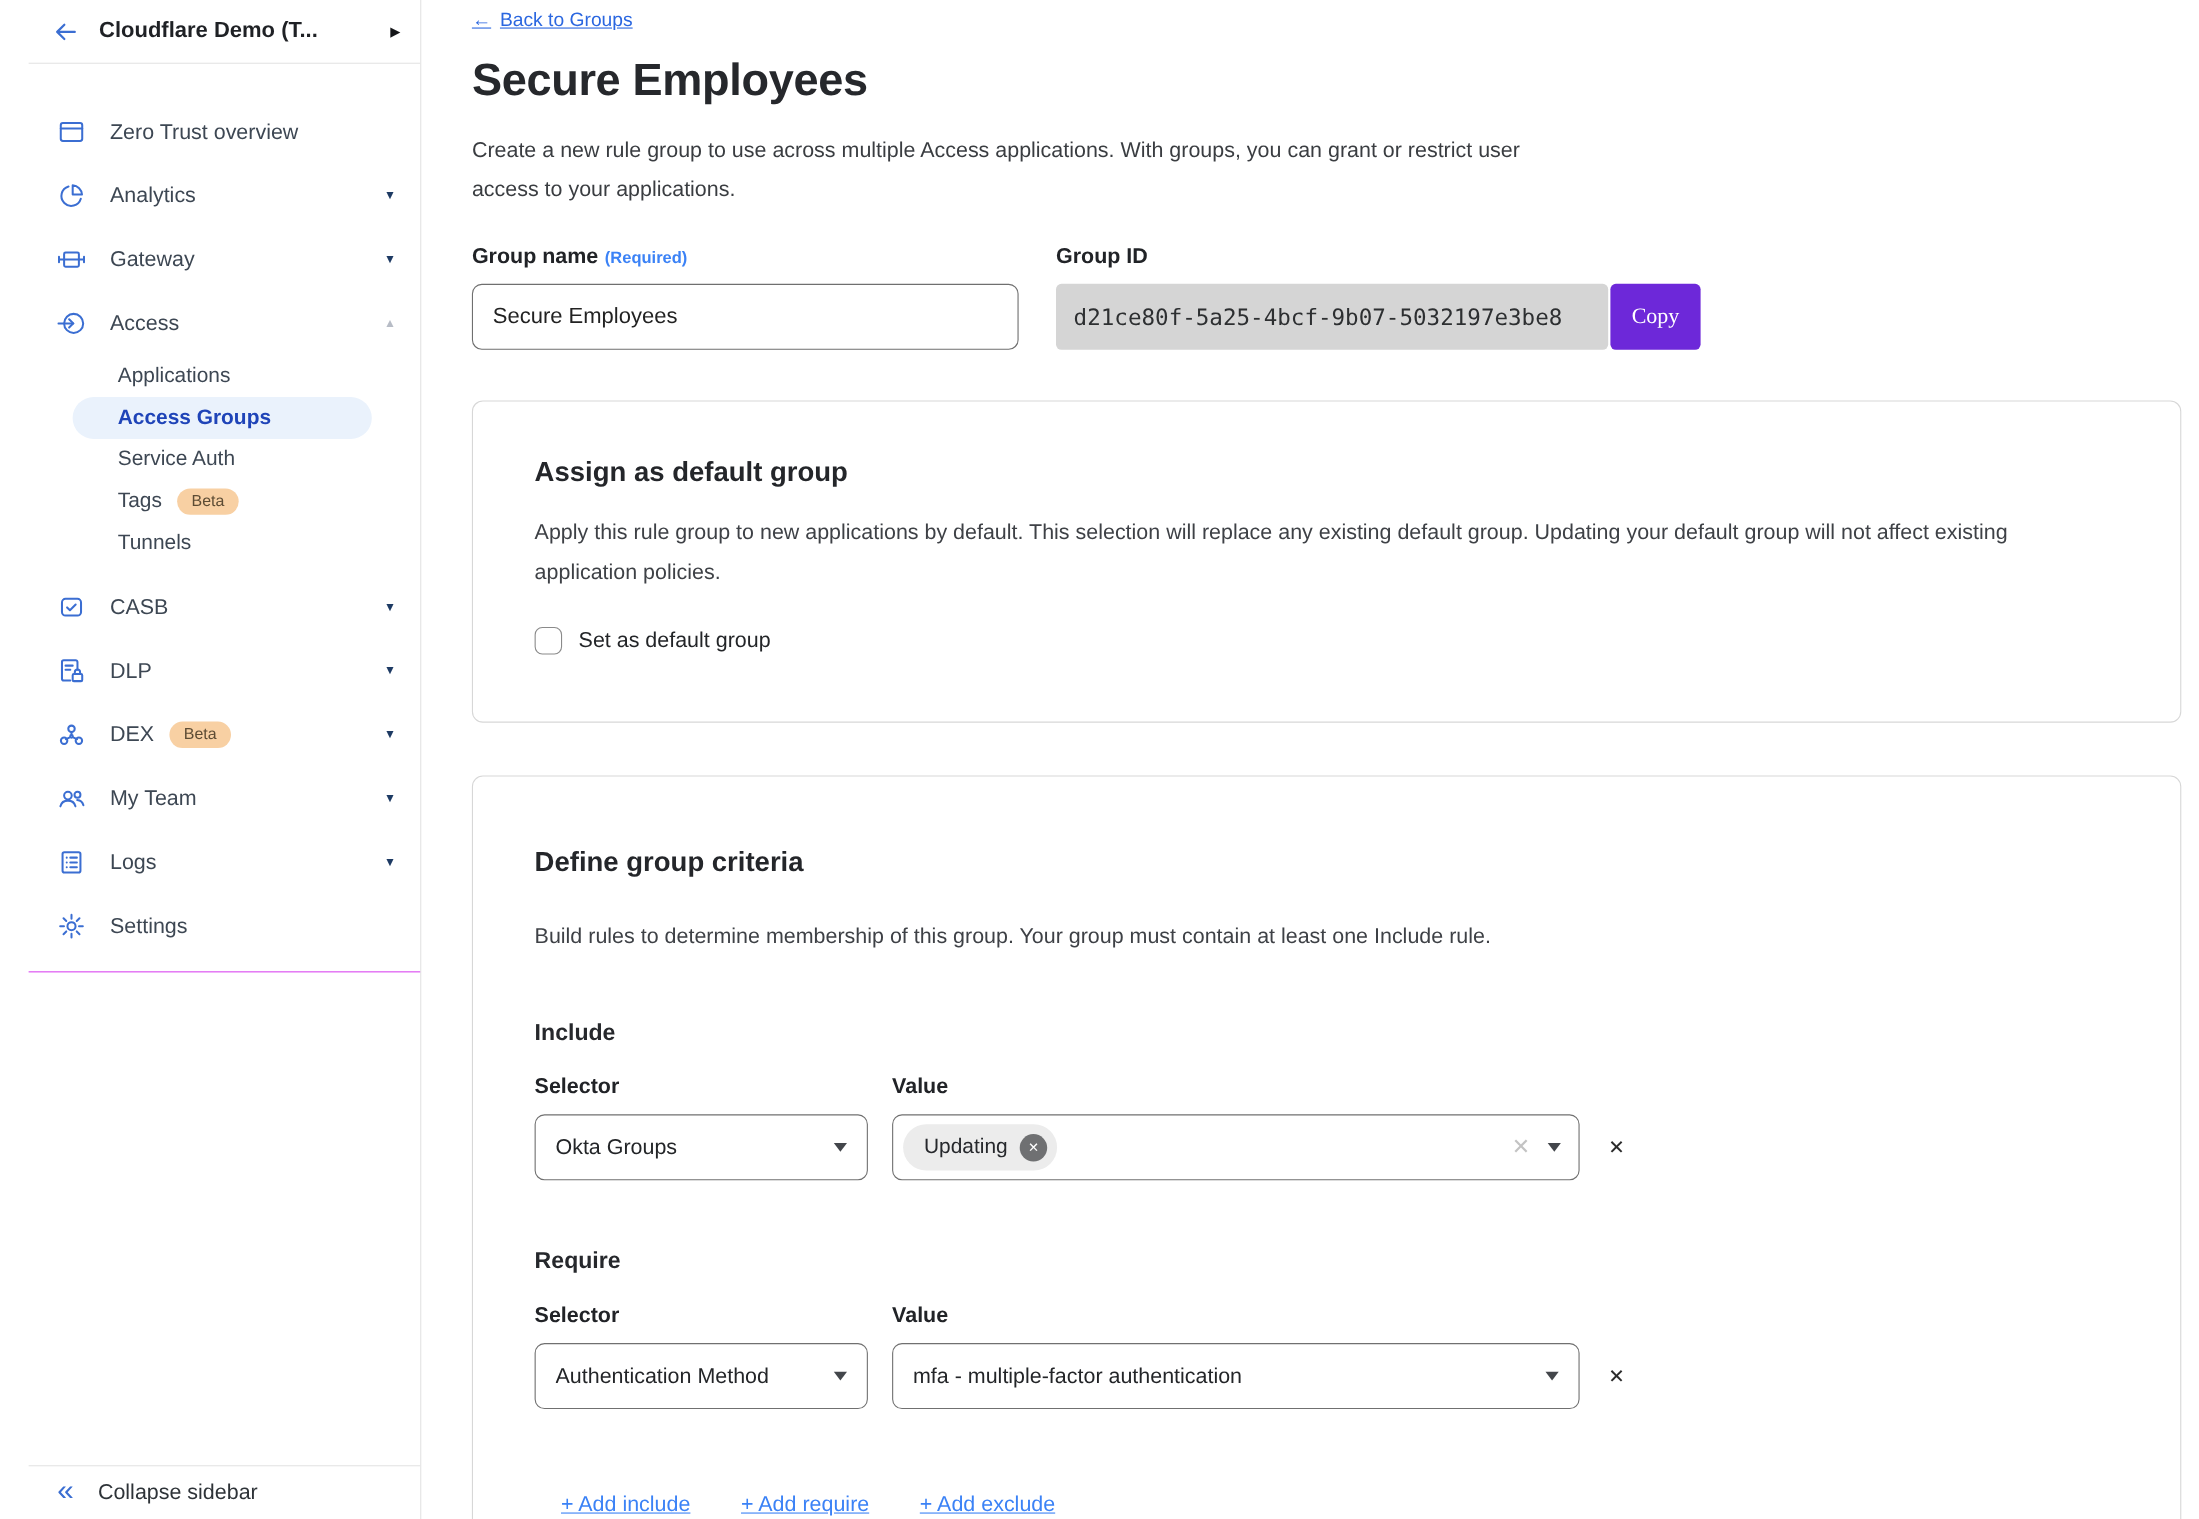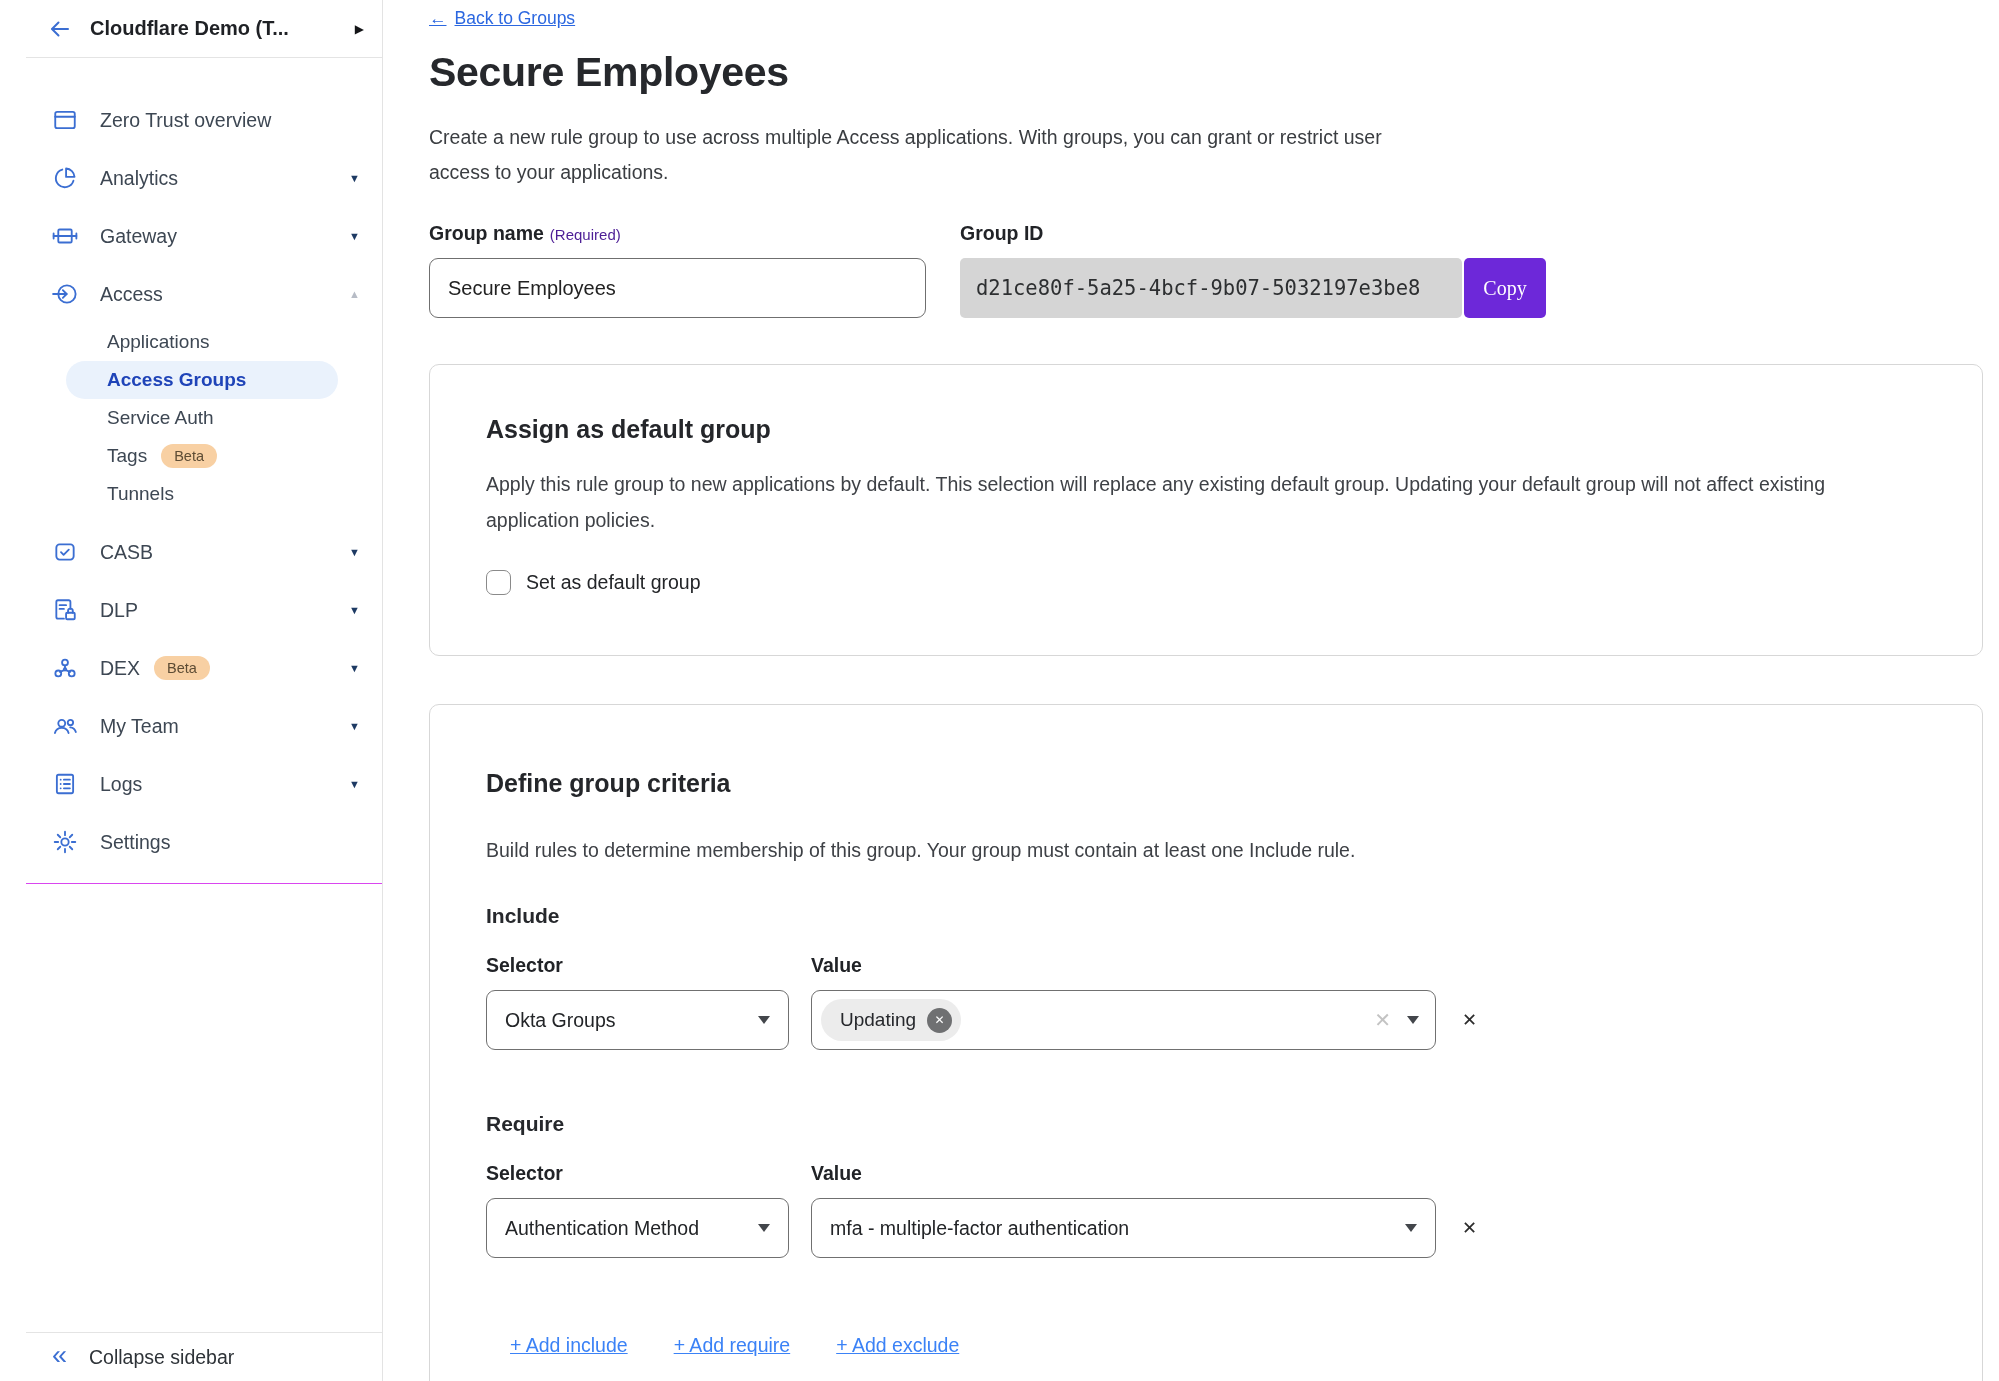--- a/index.html
+++ b/index.html
@@ -42,21 +42,21 @@
 
   
   main{flex:1;padding:8px 16px 0 46px;box-sizing:border-box;overflow:hidden;}
   .back-link{display:inline-flex;gap:8px;align-items:center;color:#2b67e0;
     font-size:17.5px;text-decoration:underline;cursor:pointer;}
   h1{font-size:41px;margin:20px 0 0;color:#26282c;font-weight:700;letter-spacing:-0.3px;}
   .page-desc{margin:24px 0 0;font-size:19.5px;line-height:35px;color:#3a3d41;max-width:970px;}
 
   .form-row{display:flex;gap:34px;margin-top:32px;}
   .field-label{font-size:19.5px;font-weight:700;color:#212327;height:24px;}
-  .req{font-size:15px;color:#4c1d95;font-weight:400;margin-left:6px;}
+  .req{font-size:15px;color:#3b82f6;font-weight:700;margin-left:6px;}
   .text-input{margin-top:12px;width:497px;height:60px;box-sizing:border-box;
     border:1px solid #6f6f6f;border-radius:9px;font-size:20px;padding:0 18px;
     color:#222;font-family:inherit;background:#fff;display:block;}
   .id-row{margin-top:12px;display:flex;gap:2px;}
   .id-box{width:502px;height:60px;box-sizing:border-box;background:#d5d5d5;
     border-radius:5px;display:flex;align-items:center;padding:0 16px;}
   .id-box code{font-family:"DejaVu Sans Mono",monospace;font-size:20.5px;color:#2d2f31;text-align:right;}
   .copy-btn{width:82px;height:60px;background:#6d28d9;color:#fff;font-size:20px;
     border:none;border-radius:5px;cursor:pointer;font-family:Liberation Serif, serif;}
 
@@ -64,21 +64,21 @@
     padding:50px 56px 56px;box-sizing:border-box;background:#fff;}
   .card h2{margin:0;font-size:25px;color:#24262a;font-weight:700;}
   .card-desc{margin:22px 0 0;font-size:19.5px;color:#3e4146;line-height:36px;max-width:1420px;}
   .checkbox-row{display:inline-flex;align-items:center;gap:15px;margin-top:32px;cursor:pointer;}
   .checkbox{width:25px;height:25px;border:1.6px solid #8a8a8a;border-radius:7px;
     background:#fff;box-sizing:border-box;}
   .cb-label{font-size:19.5px;color:#232528;}
 
   .card2{margin-top:48px;padding-top:64px;height:880px;}
   .card2 .card-desc{margin-top:34px;}
-  .rule-block{margin-top:36px;}
+  .rule-block{margin-top:58px;}
   .rule-block.second{margin-top:62px;}
   .rule-block h3{margin:0;font-size:21px;font-weight:700;color:#26282c;}
   .rule-labels{display:grid;grid-template-columns:303px 625px 40px;column-gap:22px;
     margin-top:26px;font-size:19.5px;font-weight:700;color:#212327;}
   .rule-controls{display:grid;grid-template-columns:303px 625px 40px;column-gap:22px;
     margin-top:13px;align-items:center;}
   .select,.multiselect{height:60px;border:1px solid #707070;border-radius:9px;
     display:flex;align-items:center;box-sizing:border-box;cursor:pointer;background:#fff;}
   .select{padding:0 18px;}
   .sel-text{flex:1;font-size:19.5px;color:#232528;white-space:nowrap;overflow:hidden;}

